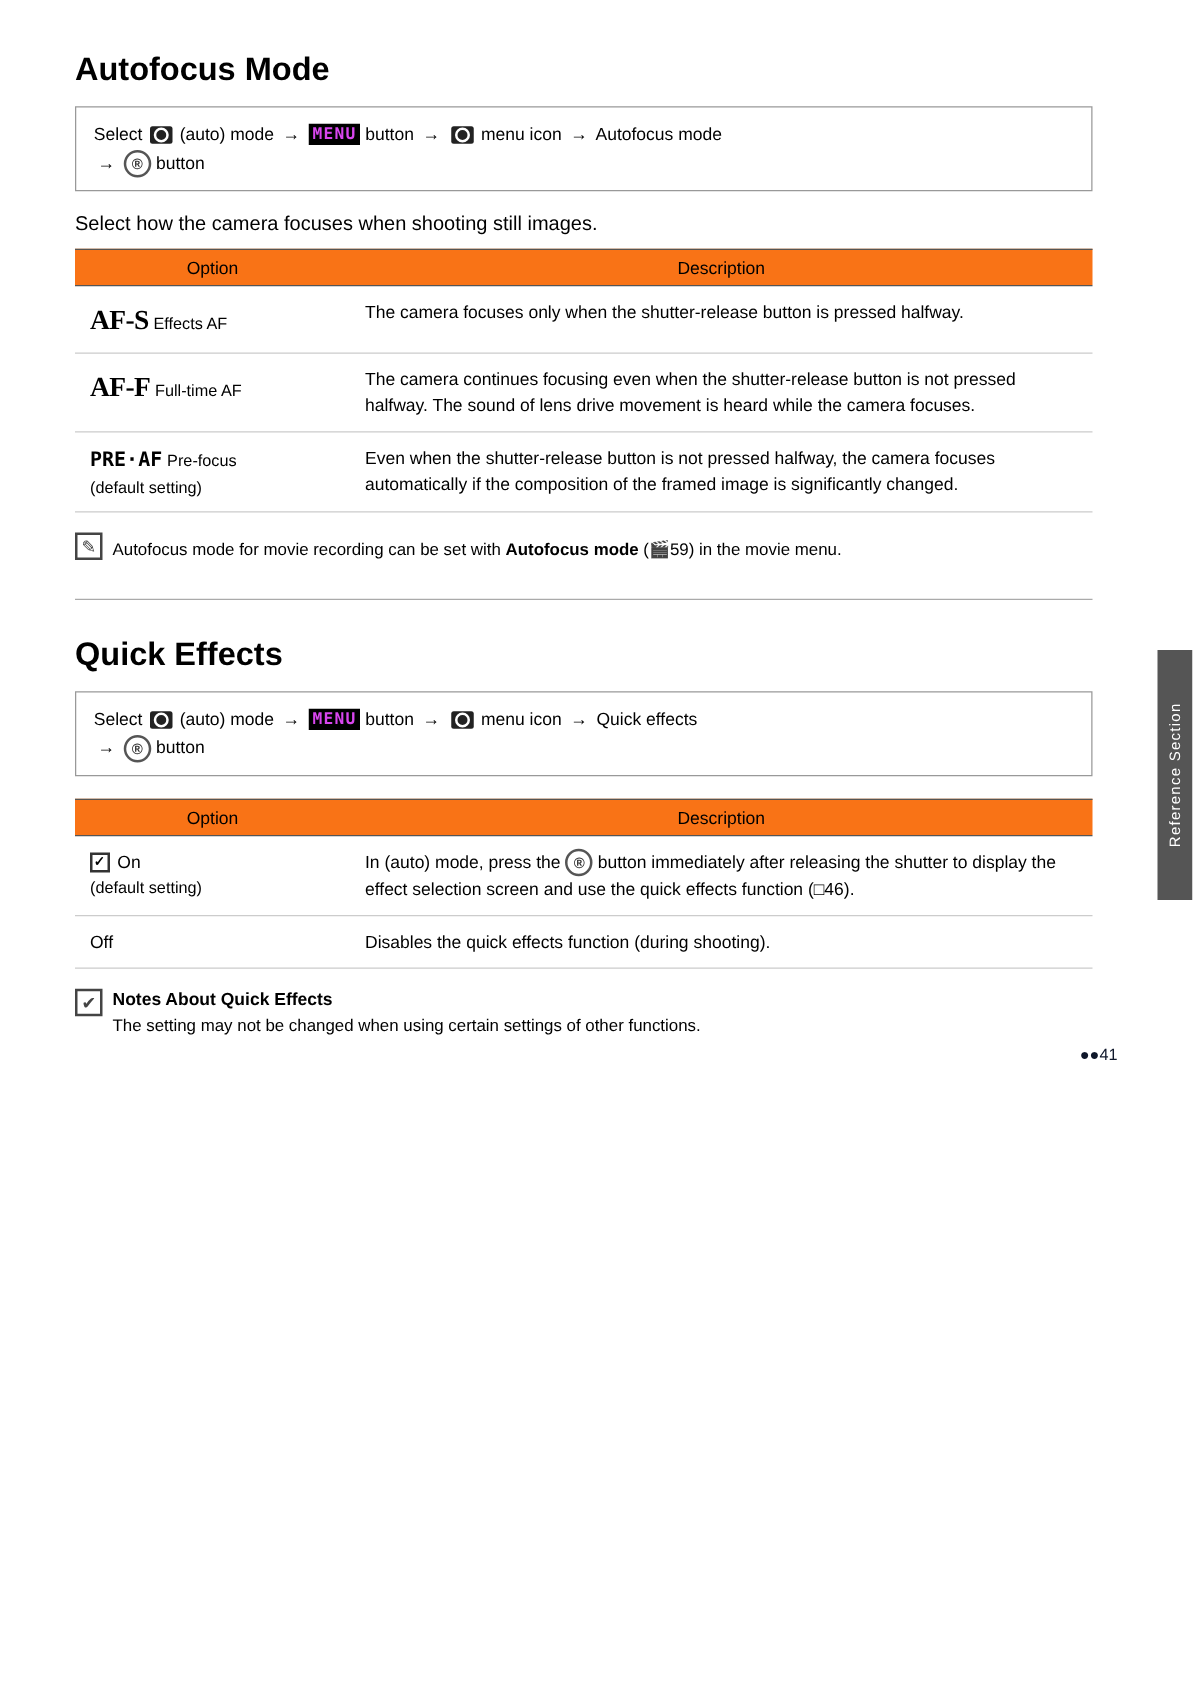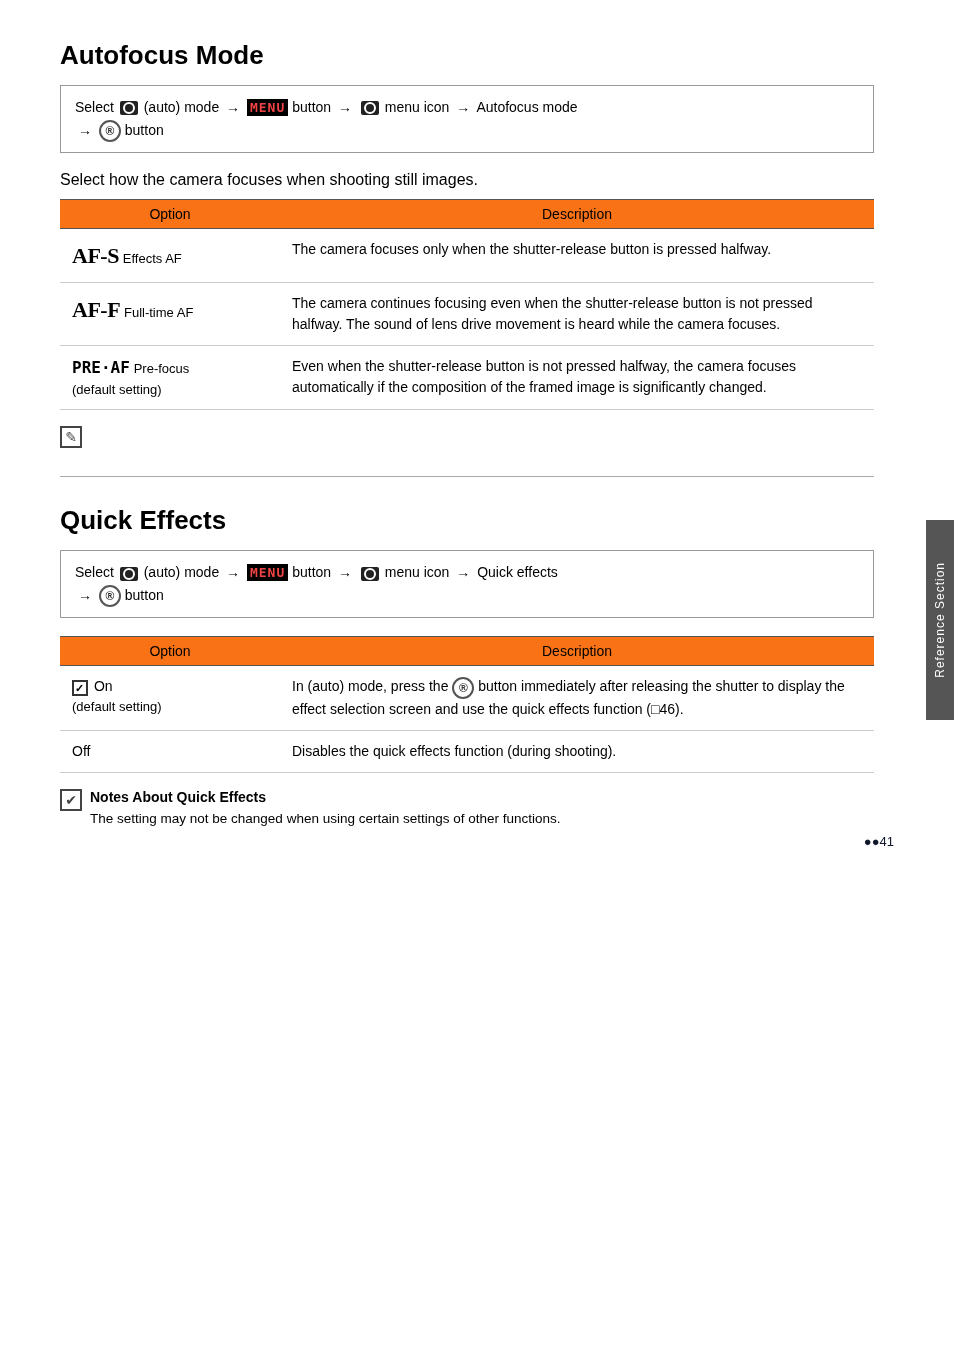--- a/index.html
+++ b/index.html
@@ -48,21 +48,21 @@
       position: absolute;
       top: 1px;
       left: 3px;
     }
     .arrow { margin: 0 3px; font-weight: bold; }
     .icon-menu {
       font-family: monospace;
       font-weight: bold;
       font-size: 13px;
       background: #000;
-      color: #ef4444;
+      color: #d946ef;
       padding: 1px 3px;
       letter-spacing: 1px;
       vertical-align: middle;
     }
     .icon-ok {
       display: inline-block;
       width: 22px;
       height: 22px;
       border: 2px solid #555;
       border-radius: 50%;
@@ -271,20 +271,23 @@
         <td>Even when the shutter-release button is not pressed halfway, the camera focuses automatically if the composition of the framed image is significantly changed.</td>
       </tr>
     </tbody>
   </table>
 
   <div class="note-box">
     <div class="note-icon">
       <span>✎</span>
     </div>
     <div>
+      <div class="note-text">
+        <span>Autofocus mode for movie recording can be set with </span><strong>Autofocus mode</strong><span> (🎬59) in the movie menu.</span>
+      </div>
     </div>
   </div>
 
   <hr class="section-divider">
 
   <h1>Quick Effects</h1>
 
   <div class="nav-box">
     <span>Select </span>
     <span class="icon-camera"></span>

